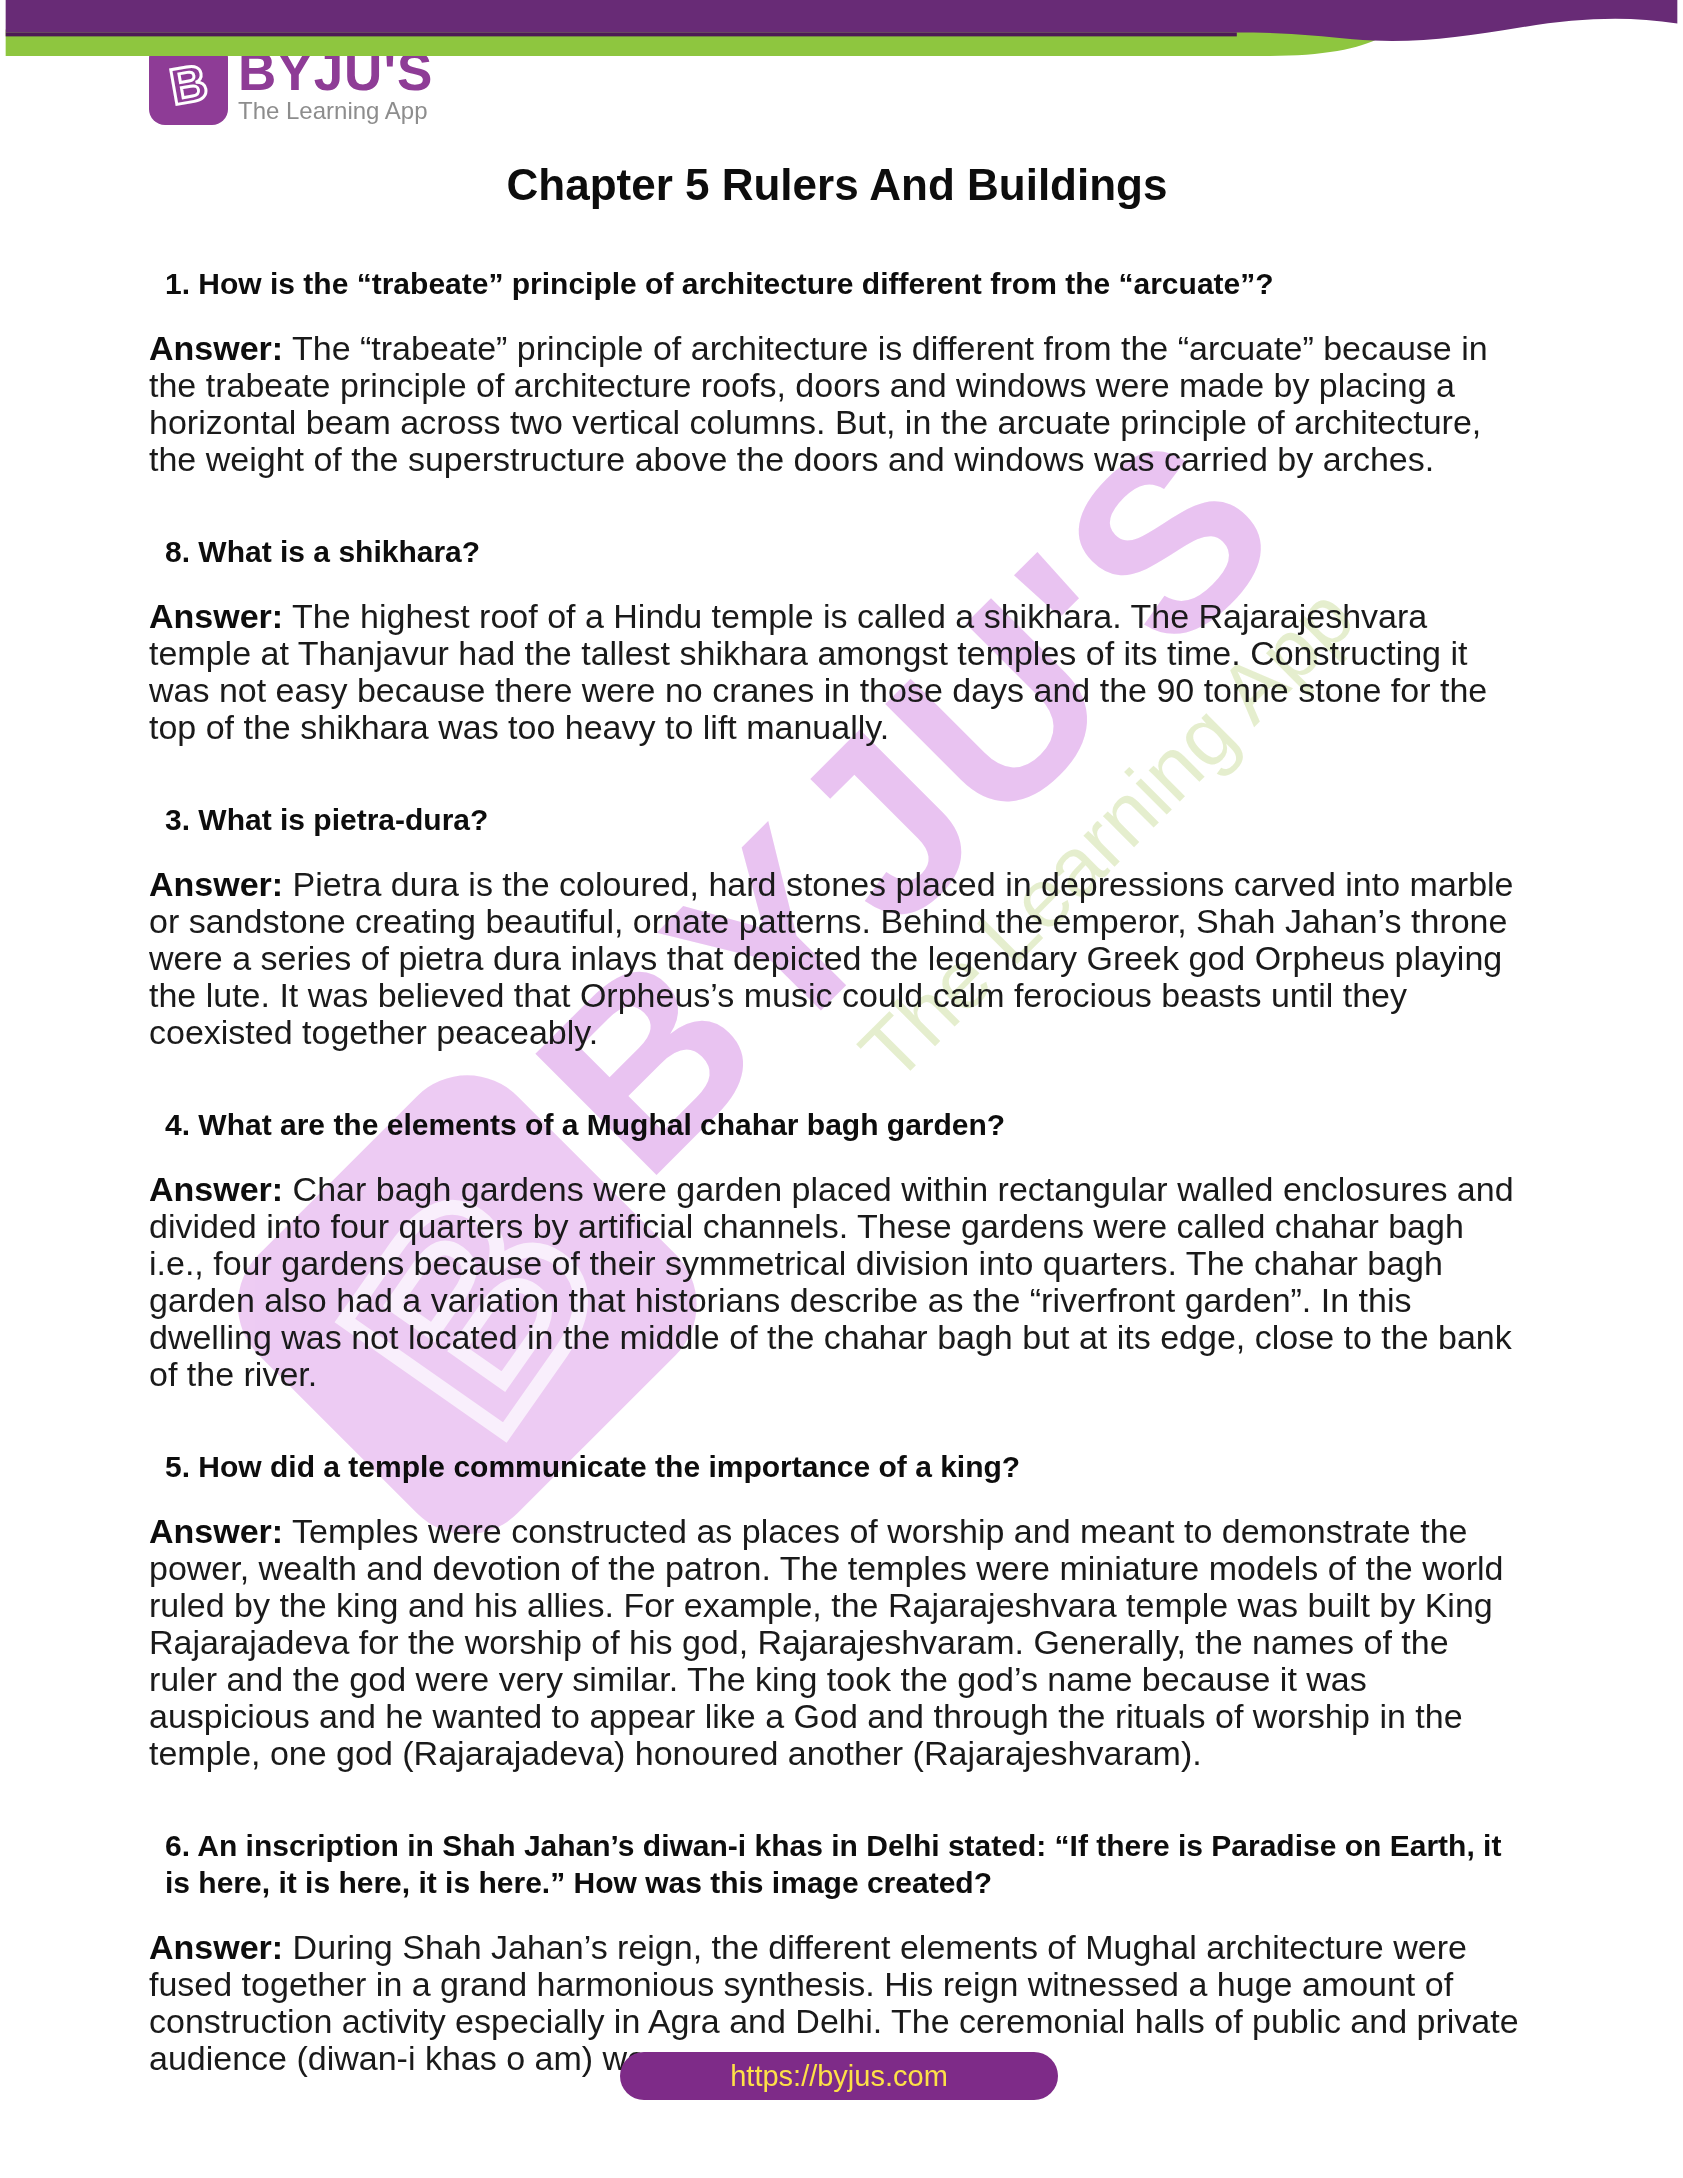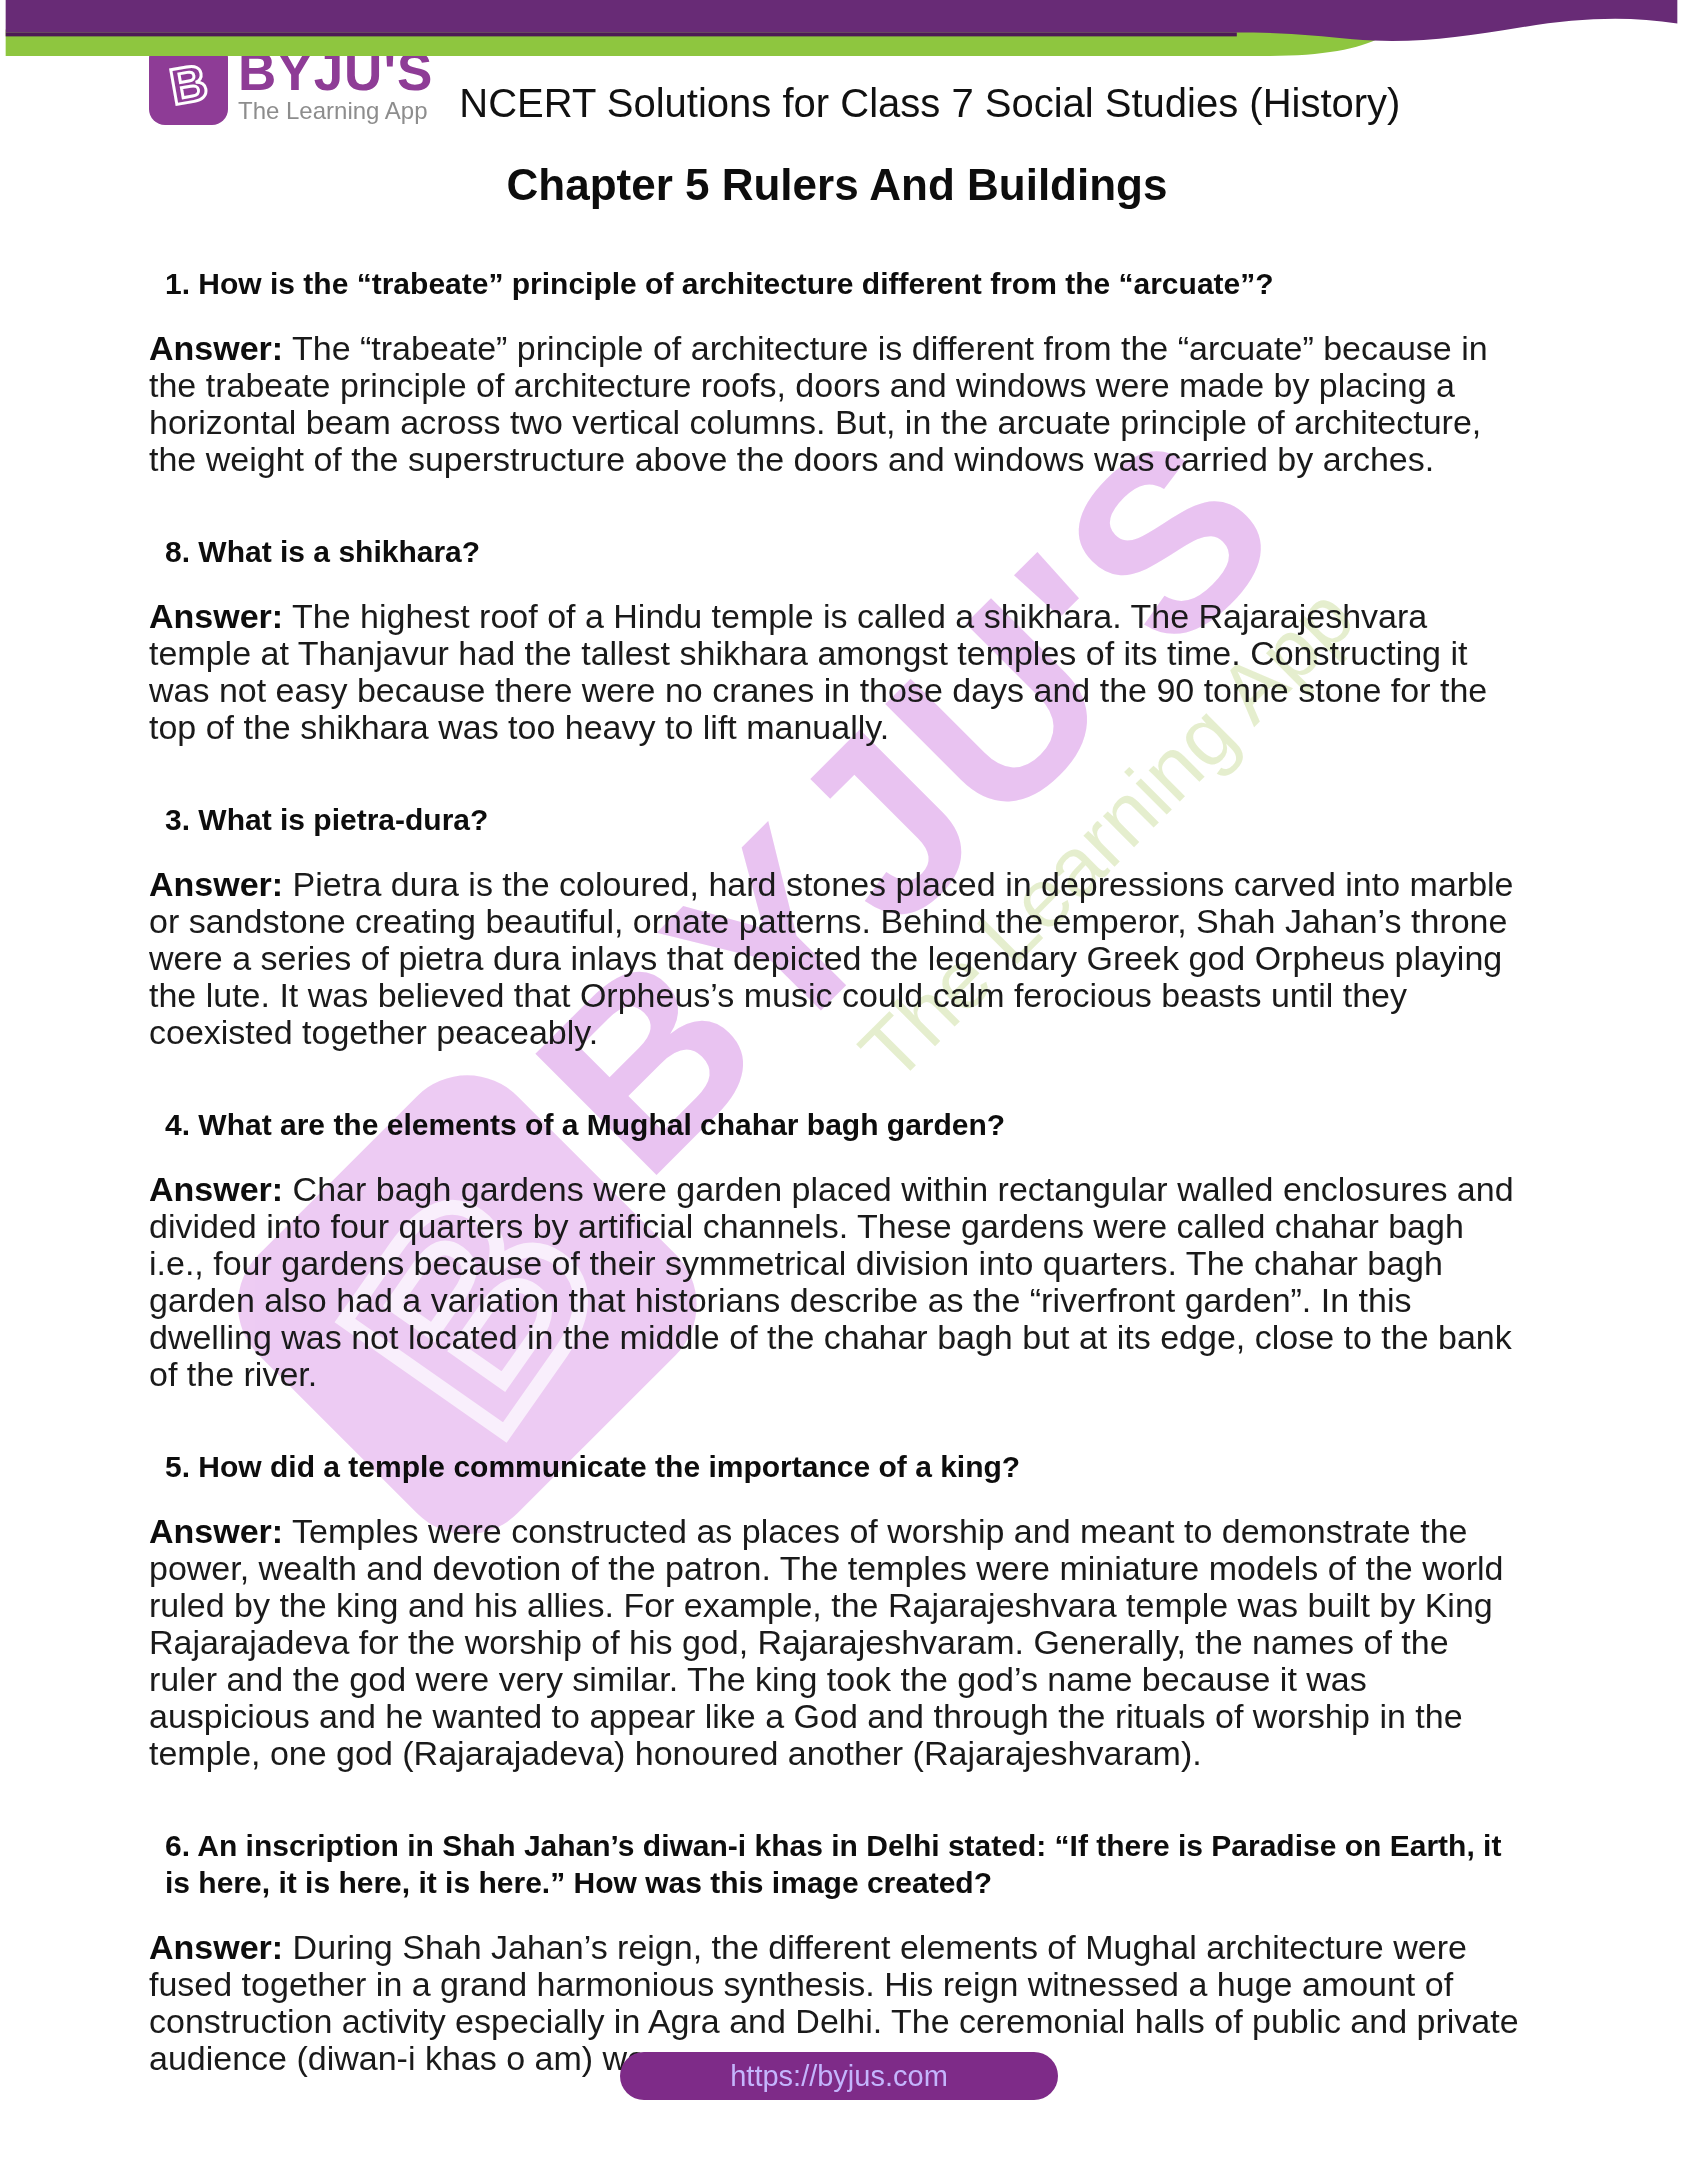--- a/index.html
+++ b/index.html
@@ -75,21 +75,21 @@
   }
   .answer .answer-label{font-weight:bold;color:#0d0d0d;}
   .qa{margin:0;}
   
   .footer-pill{
     position:absolute;z-index:1;
     left:620px;top:2052px;width:438px;height:48px;
     background:#7e2b88;border-radius:24px;
     display:flex;align-items:center;justify-content:center;
   }
-  .footer-pill span{color:#c4b5fd;font-size:29px;}
+  .footer-pill span{color:#fde047;font-size:29px;}
 </style>
 </head>
 <body>
 
 <div class="page">
 
   <svg class="swoosh" width="1683" height="59" viewBox="0 0 1700 60" aria-hidden="true">
     <path fill="#8EC63F" d="M0,30 L1330,30 C1362,30 1382,33 1398,38 C1378,50 1338,57 1285,57 L0,57 Z"></path>
     <rect fill="#4D1A55" x="0" y="33" width="1252" height="4"></rect>
     <path fill="#682B76" d="M0,0 L1700,0 L1700,24 C1650,16 1600,18 1540,28 C1480,38 1430,45 1370,40 C1330,36 1300,33 1250,33 L0,33 Z"></path>
@@ -114,21 +114,20 @@
         <div class="logo-square">
           <svg width="61" height="65" viewBox="0 0 62 66">
             <text x="31" y="52" text-anchor="middle" font-family="Liberation Sans, sans-serif" font-size="52" font-weight="bold" fill="none" stroke="#ffffff" stroke-width="3" transform="rotate(-10 31 33)">B</text>
           </svg>
         </div>
         <div class="logo-texts">
           <div class="logo-brand">BYJU'S</div>
           <div class="logo-tagline">The Learning App</div>
         </div>
       </div>
-      <h1 class="doc-title">NCERT Solutions for Class 7 Social Studies (History)</h1>
     </div>
 
     <h2 class="chapter-heading">Chapter 5 Rulers And Buildings</h2>
 
     <section class="qa">
       <p class="question">1. How is the “trabeate” principle of architecture different from the “arcuate”?</p>
       <p class="answer"><b class="answer-label">Answer:</b> <span>The “trabeate” principle of architecture is different from the “arcuate” because in the trabeate principle of architecture roofs, doors and windows were made by placing a horizontal beam across two vertical columns. But, in the arcuate principle of architecture, the weight of the superstructure above the doors and windows was carried by arches.</span></p>
     </section>
 
     <section class="qa">

